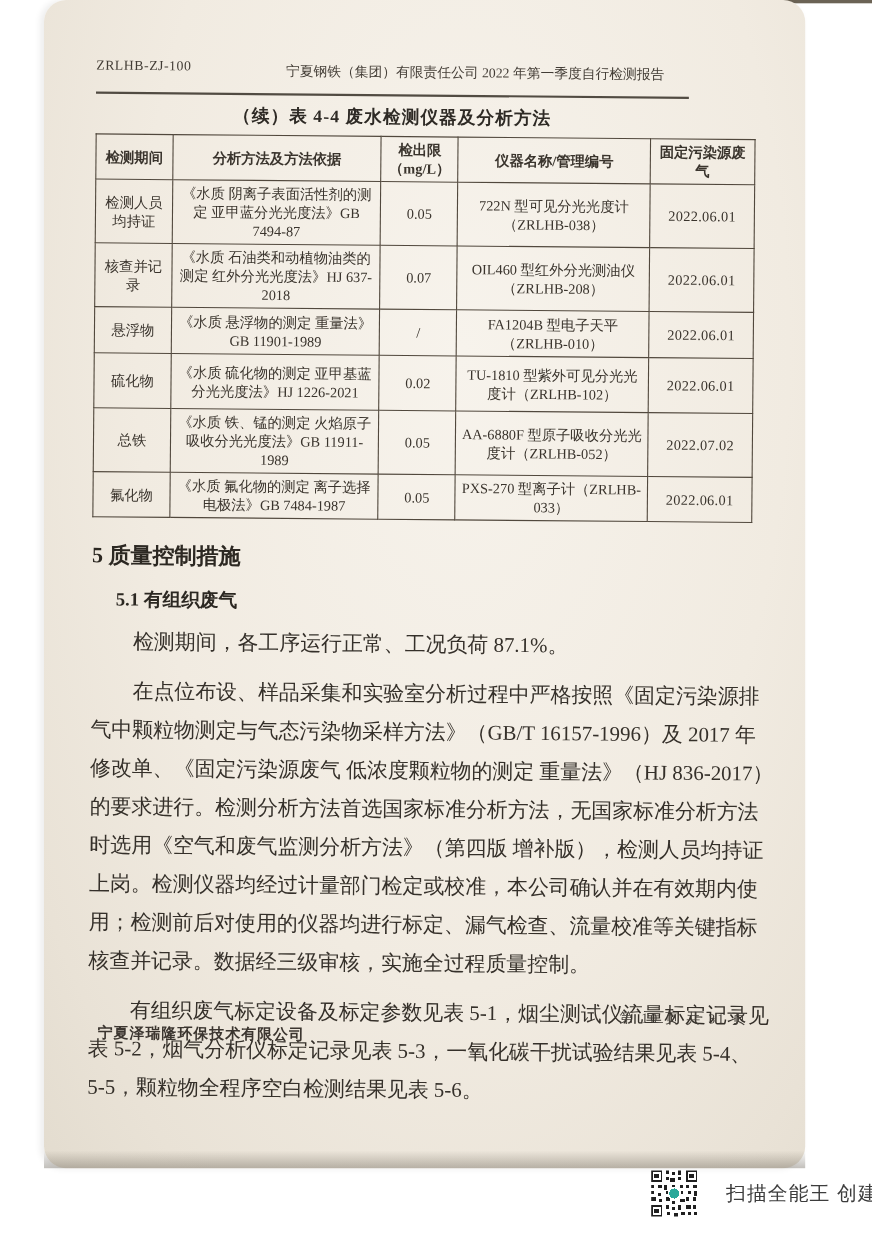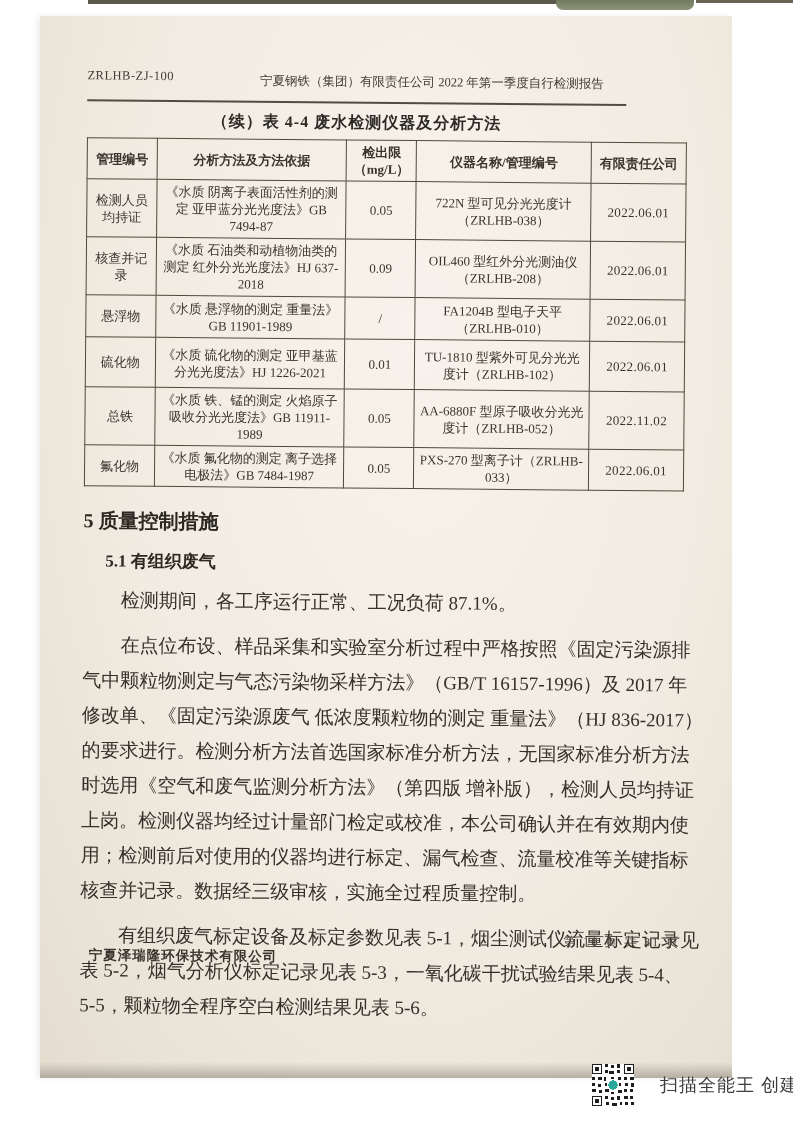--- a/index.html
+++ b/index.html
@@ -8,24 +8,25 @@
     position: relative;
     background: #ffffff;
     font-family: "Liberation Serif", "DejaVu Serif", serif;
     color: #38322c;
     overflow: hidden;
   }
 
   
   .paper {
     position: absolute;
-    left: 40px; top: 16px;
+    left: 40px; top: 0;
     width: 692px; height: 1062px;
     background: radial-gradient(ellipse at 55% 30%, #f7f3ec 0%, #f1ebe1 55%, #e9e2d6 85%, #e3dccf 100%);
     box-shadow: -3px 0 6px rgba(0,0,0,0.07);
+    border-radius: 20px;
   }
   .paper::after {
     content: "";
     position: absolute;
     left: 0; bottom: 0;
     width: 100%; height: 16px;
     background: linear-gradient(to bottom, rgba(0,0,0,0) 0%, rgba(95,88,76,0.38) 100%);
   }
 
   
@@ -150,65 +151,65 @@
     <table class="monitor">
       <colgroup>
         <col style="width:70px">
           <col style="width:190px">
           <col style="width:70px">
           <col style="width:175px">
           <col style="width:95px">
       </colgroup>
       <thead>
         <tr>
-          <th>管理编号</th>
+          <th>检测期间</th>
           <th>分析方法及方法依据</th>
           <th>
             <div>检出限</div>
             <div>（mg/L）</div>
           </th>
           <th>仪器名称/管理编号</th>
-          <th>有限责任公司</th>
+          <th>固定污染源废气</th>
         </tr>
       </thead>
       <tbody>
         <tr style="height:50px">
           <td>检测人员均持证</td>
           <td>《水质 阴离子表面活性剂的测定 亚甲蓝分光光度法》GB 7494-87</td>
           <td>0.05</td>
           <td>722N 型可见分光光度计（ZRLHB-038）</td>
           <td class="date-cell">2022.06.01</td>
         </tr>
         <tr style="height:50px">
           <td>核查并记录</td>
           <td>《水质 石油类和动植物油类的测定 红外分光光度法》HJ 637-2018</td>
-          <td>0.09</td>
+          <td>0.07</td>
           <td>OIL460 型红外分光测油仪（ZRLHB-208）</td>
           <td class="date-cell">2022.06.01</td>
         </tr>
         <tr style="height:42px">
           <td>悬浮物</td>
           <td>《水质 悬浮物的测定 重量法》GB 11901-1989</td>
           <td>/</td>
           <td>FA1204B 型电子天平（ZRLHB-010）</td>
           <td class="date-cell">2022.06.01</td>
         </tr>
         <tr style="height:50px">
           <td>硫化物</td>
           <td>《水质 硫化物的测定 亚甲基蓝分光光度法》HJ 1226-2021</td>
-          <td>0.01</td>
+          <td>0.02</td>
           <td>TU-1810 型紫外可见分光光度计（ZRLHB-102）</td>
           <td class="date-cell">2022.06.01</td>
         </tr>
         <tr style="height:50px">
           <td>总铁</td>
           <td>《水质 铁、锰的测定 火焰原子吸收分光光度法》GB 11911-1989</td>
           <td>0.05</td>
           <td>AA-6880F 型原子吸收分光光度计（ZRLHB-052）</td>
-          <td class="date-cell">2022.11.02</td>
+          <td class="date-cell">2022.07.02</td>
         </tr>
         <tr style="height:40px">
           <td>氟化物</td>
           <td>《水质 氟化物的测定 离子选择电极法》GB 7484-1987</td>
           <td>0.05</td>
           <td>PXS-270 型离子计（ZRLHB-033）</td>
           <td class="date-cell">2022.06.01</td>
         </tr>
       </tbody>
     </table>

